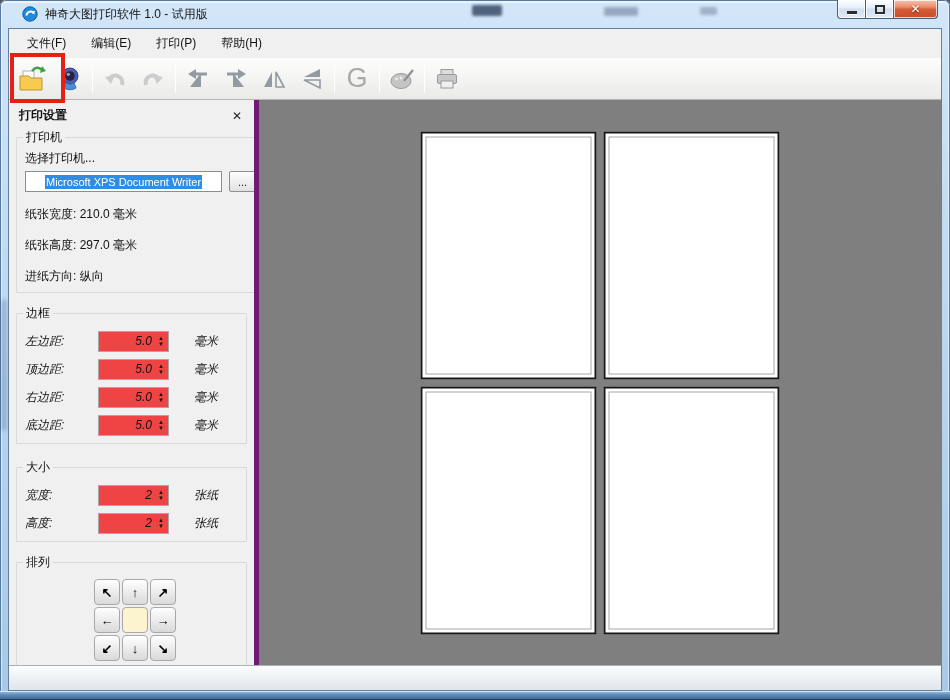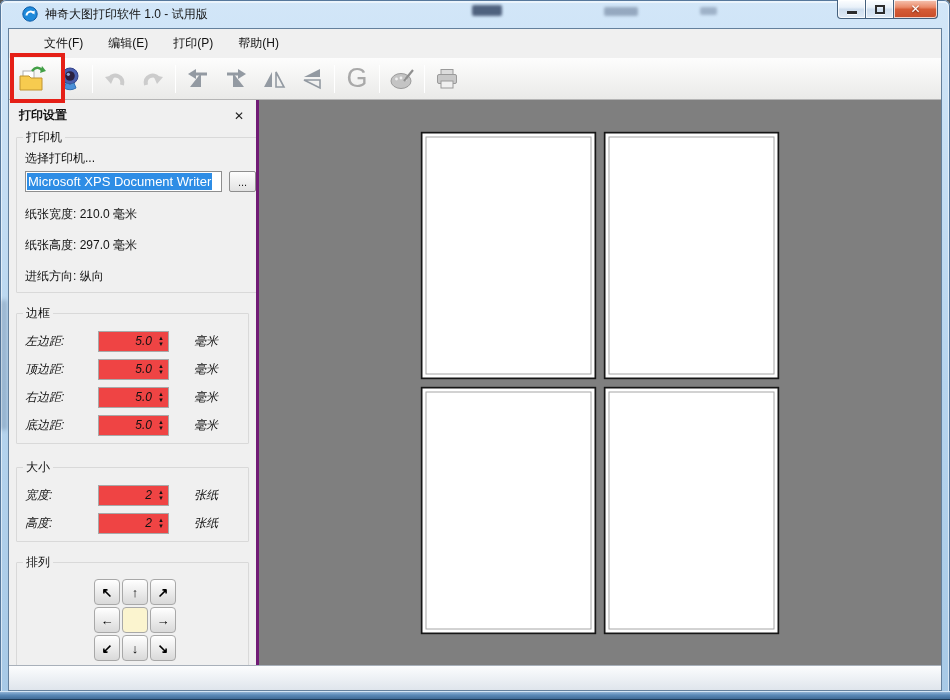--- a/index.html
+++ b/index.html
@@ -28,50 +28,50 @@
   .min-bar { width: 10px; height: 3px; background: #2c2c2c; margin-top: 7px; box-shadow: 0 1px 0 rgba(255,255,255,.8); }
   .max-box { width: 10px; height: 9px; border: 2px solid #2c2c2c; box-shadow: 0 1px 0 rgba(255,255,255,.8); }
   .border-smudge { position:absolute; left:1px; top:300px; width:6px; height:130px; background:#1c3252; opacity:.22; filter:blur(2px); }
   
   .client { position: absolute; top: 28px; left: 8px; right: 8px; bottom: 9px;
     background: #f0f0f0; border: 1px solid #64809c; display: flex; flex-direction: column; }
   .bottom-frame { position: absolute; left: 0; right: 0; bottom: 0; height: 9px;
     background: linear-gradient(180deg,#a3c2e0 0%, #5b8ab8 45%, #39648f 100%);
     box-shadow: inset 0 1px 0 #d4e5f4, inset 0 -1px 0 #1d3a57; }
   
-  .menubar { height: 29px; background: #f0f0f0; display: flex; align-items: center; padding-left: 26px; font-size: 12px; color: #111; }
+  .menubar { height: 29px; background: #f0f0f0; display: flex; align-items: center; padding-left: 9px; font-size: 12px; color: #111; }
   .menu-item { padding: 4px 9px; margin-right: 7px; }
   
   .toolbar { height: 42px; background: linear-gradient(180deg,#fdfdfd,#eaeae8);
     border-bottom: 1px solid #b5b5b5; display: flex; align-items: center; padding-left: 4px; position: relative; }
   .tbtn { width: 38px; height: 36px; display: flex; align-items: center; justify-content: center; background: transparent; border: none; }
   .tsep { width: 1px; height: 28px; background: #c2c2c2; border-right: 1px solid #ffffff; margin: 0 3px; }
   .mirror { transform: scaleX(-1); display: flex; }
   .g-glyph { font-size: 27px; color: #a9a9a9; font-family: "Liberation Sans", sans-serif; }
   .red-box { position: absolute; left: 1px; top: -5px; width: 55px; height: 50px; border: 4px solid #e52017; z-index: 6; }
   
   .content { flex: 1; display: flex; min-height: 0; }
-  .panel { width: 250px; background: #f0f0f0; border-right: 3px solid #701a75; font-size: 12px; color: #111; overflow: hidden; }
+  .panel { width: 250px; background: #f0f0f0; border-right: 5px solid #701a75; font-size: 12px; color: #111; overflow: hidden; }
   .canvas { flex: 1; background: #7f7f7f; position: relative; }
   .pages { position: absolute; left: 50%; top: 50%; transform: translate(-50%,-50%);
     display: grid; grid-template-columns: repeat(2,176px); grid-auto-rows: 248px; gap: 7px; }
   .page { background: #fff; border: 2px solid #161616; position: relative; }
   .page-inner { position: absolute; inset: 3px; border: 1px solid #a6a6a6; }
   
   .panel-header { display: flex; align-items: center; justify-content: space-between; padding: 7px 10px 2px 10px; font-weight: bold; }
   .panel-close { font-weight: bold; font-size: 12px; color: #222; padding: 0 2px; }
   .panel fieldset { border: 1px solid #d9d9d9; border-radius: 1px; margin: 3px 7px 0 7px; padding: 2px 6px 7px 6px; }
   .panel legend { padding: 0 3px; font-size: 12px; }
   .fs-border { margin-top: 12px !important; }
   .fs-size { margin-top: 15px !important; }
   .fs-arrange { margin-top: 12px !important; }
   .select-label { margin: 2px 2px 4px 2px; }
   .field-row { display: flex; align-items: center; gap: 7px; margin: 0 2px; }
   .printer-input { flex: 0 0 197px; height: 21px; background: #fff; border: 1px solid #8e8e8e; display: flex; align-items: center; padding: 0 1px; overflow: hidden; }
-  .sel-text { background: #2e8de5; color: #fff; font-size: 13px; padding: 1px 1px; white-space: nowrap; }
+  .sel-text { background: #2e8de5; color: #fff; font-size: 11px; padding: 1px 1px; white-space: nowrap; margin-left: 18px; }
   .browse-btn { width: 27px; height: 21px; border: 1px solid #8e8e8e; border-radius: 2px;
     background: linear-gradient(#fdfdfd,#e2e2e2); font-size: 11px; display: flex; align-items: center; justify-content: center; color:#222; }
   .info-line { margin: 14px 2px 0 2px; }
   .num-row { display: flex; align-items: center; margin: 6px 0 0 2px; height: 22px; font-style: italic; }
   .num-label { width: 50px; }
   .spinbox { margin-left: 23px; width: 71px; height: 21px; border: 1px solid #a8a8a8; background: #ef4444; display: flex; align-items: center; }
   .spin-value { flex: 1; text-align: right; padding-right: 4px; font-size: 12px; }
   .spin-arrows { width: 12px; display: flex; flex-direction: column; align-items: center; justify-content: center; padding-right: 2px; }
   .spin-up, .spin-down { font-size: 6px; line-height: 6px; color: #111; }
   .unit { margin-left: 25px; }

